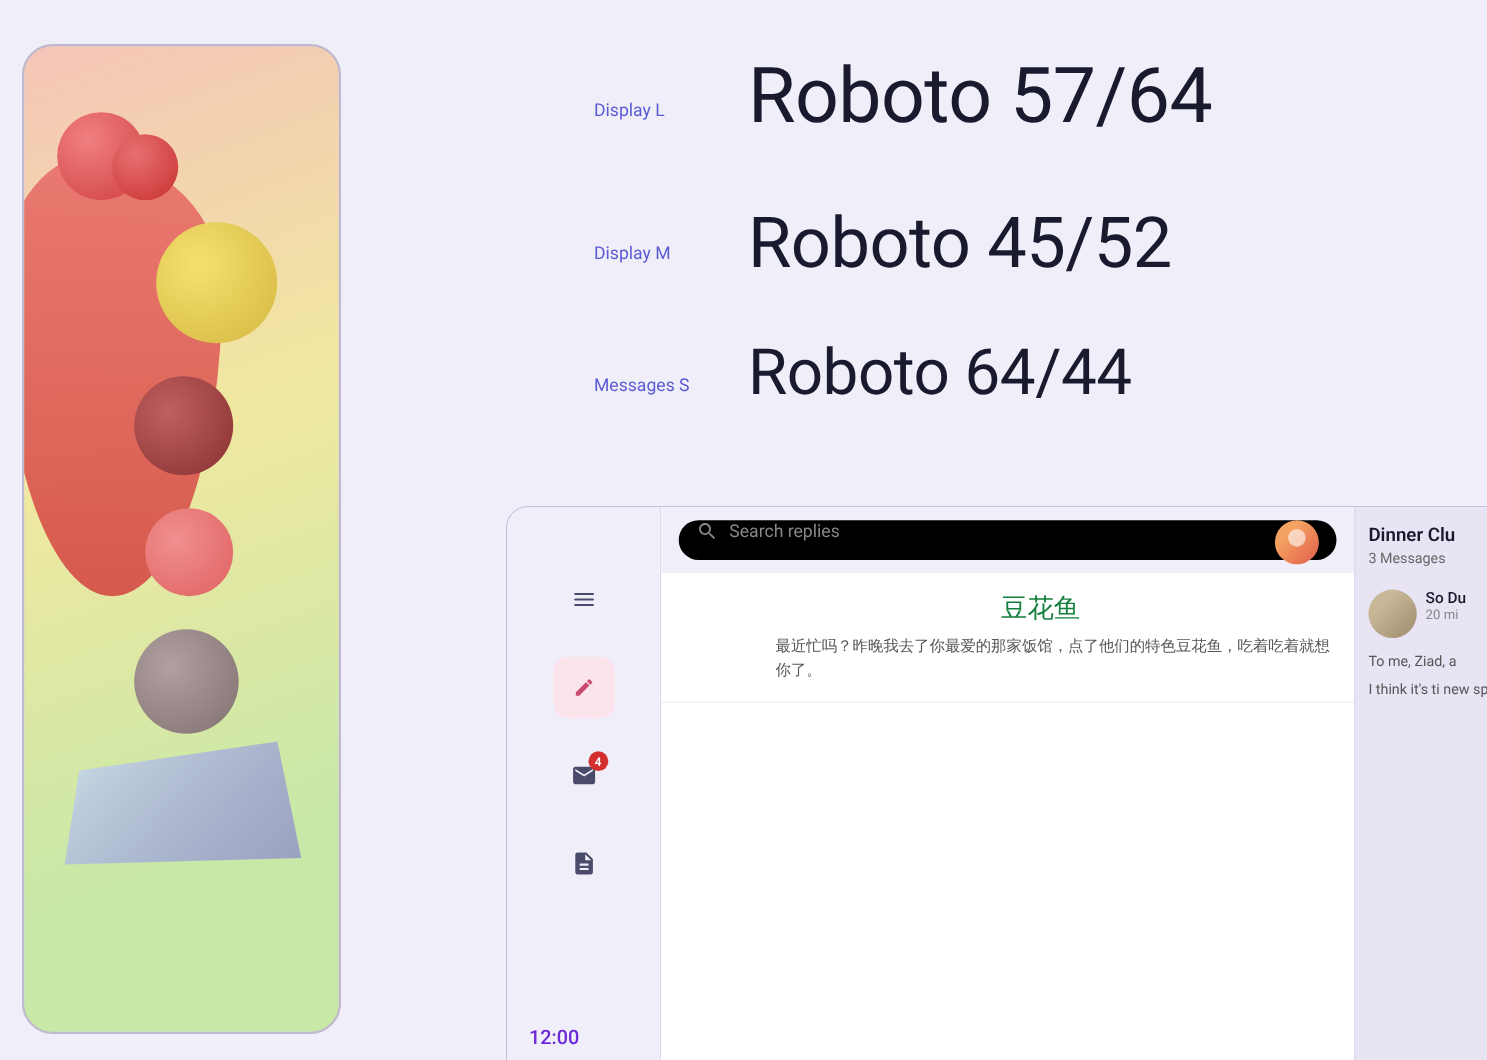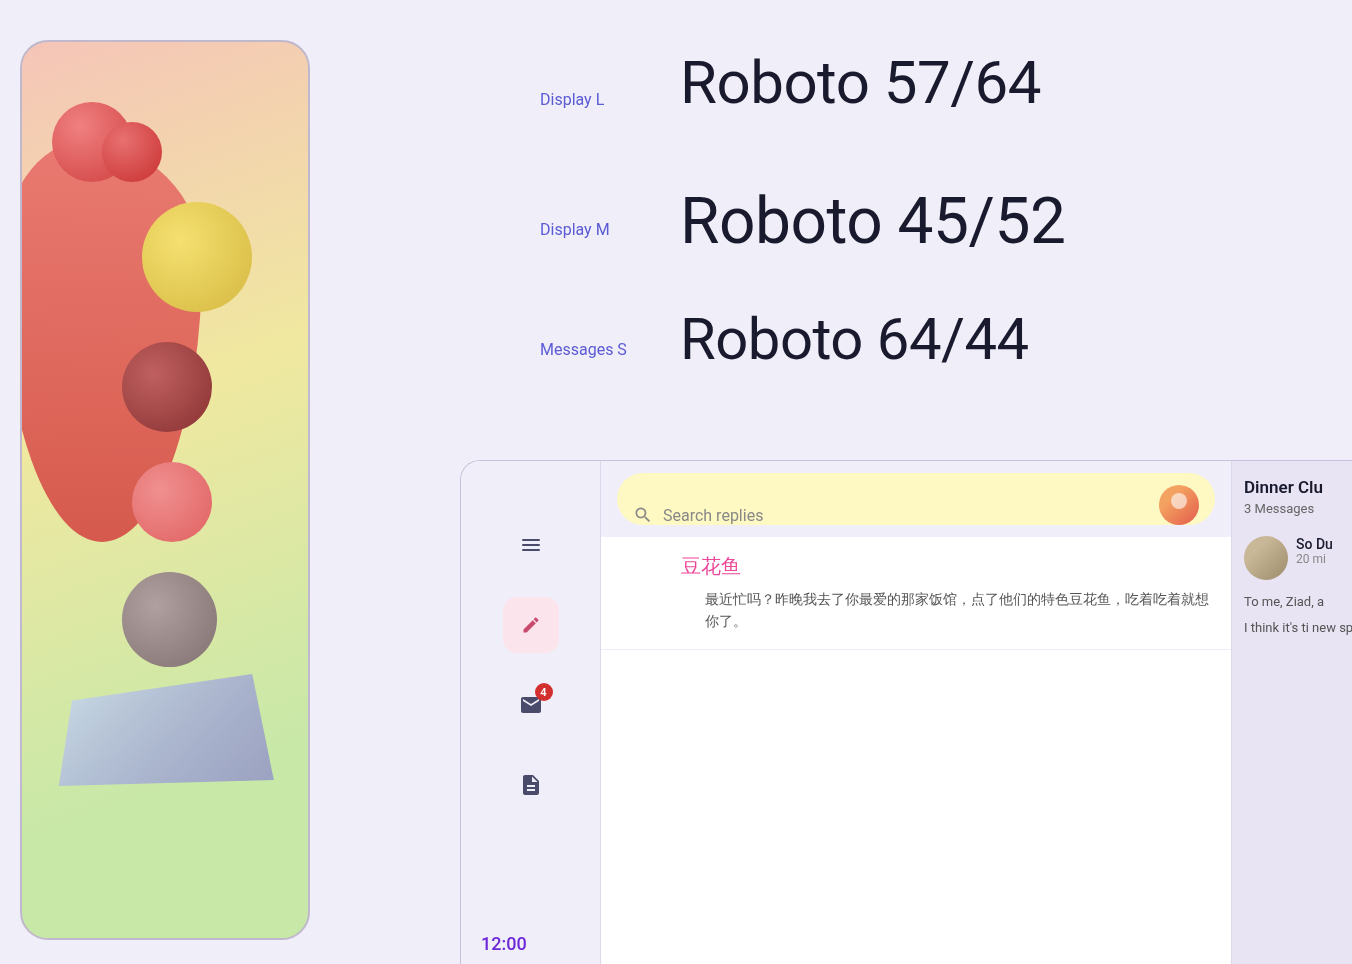--- a/index.html
+++ b/index.html
@@ -61,21 +61,21 @@
     .type-text {
       position: absolute;
       left: 220px;
       color: #1a1a2e;
       font-weight: 400;
       letter-spacing: -0.5px;
     }
 
     .display-l-section { top: 40px; }
     .display-l-section .type-label { top: 50px; }
-    .display-l-section .type-text { top: 10px; font-size: 60px; line-height: 1.1; }
+    .display-l-section .type-text { top: 10px; font-size: 70px; line-height: 1.1; }
 
     .display-m-section { top: 180px; }
     .display-m-section .type-label { top: 40px; }
     .display-m-section .type-text { top: 5px; font-size: 64px; line-height: 1.15; }
 
     .display-s-section { top: 300px; }
     .display-s-section .type-label { top: 40px; }
     .display-s-section .type-text { top: 5px; font-size: 58px; line-height: 1.2; }
 
     
@@ -215,25 +215,26 @@
       margin-top: 2px;
     }
 
     .star-icon {
       color: #aaa;
       font-size: 20px;
       cursor: pointer;
     }
 
     .email-subject {
-      font-size: 20px;
+      font-size: 24px;
       font-weight: 500;
-      color: #ec4899;
+      color: #15803d;
       margin-bottom: 8px;
       margin-left: 60px;
+      text-align: center;
     }
 
     .email-preview {
       font-size: 14px;
       color: #555;
       line-height: 1.6;
       margin-left: 84px;
     }
 
     
@@ -365,25 +366,25 @@
       top: 640px;
       width: 200px;
       height: 100px;
       background: linear-gradient(135deg, #c0d0f0, #9090c8);
       transform: perspective(200px) rotateX(20deg) rotateY(-15deg);
       opacity: 0.8;
     }
 
     .search-bar-wrapper {
       display: flex;
-      align-items: flex-end;
-      background: #fef9c3;
+      align-items: flex-start;
+      background: #000000;
       border-radius: 28px;
       padding: 0 16px;
-      height: 52px;
+      height: 36px;
       gap: 10px;
     }
 
     .avatar-person {
       width: 40px;
       height: 40px;
       border-radius: 50%;
       background: linear-gradient(135deg, #f4a261 30%, #e76f51 80%);
       position: relative;
       overflow: hidden;

